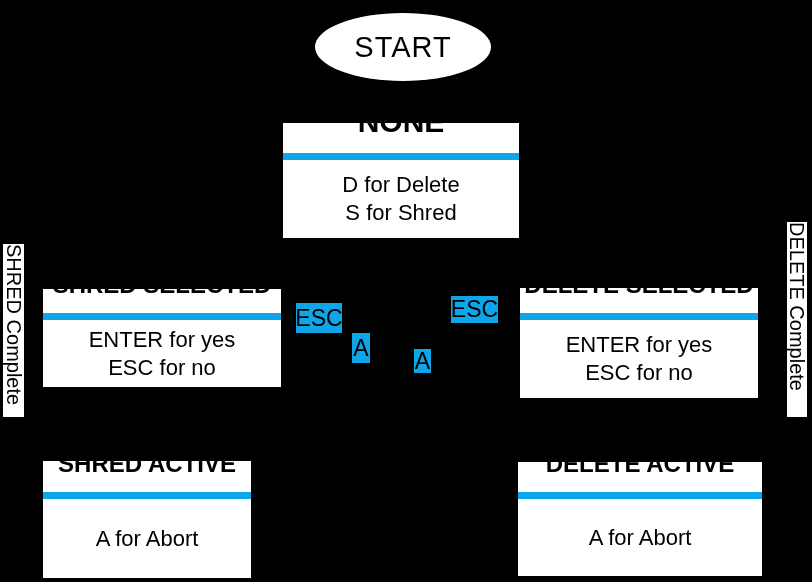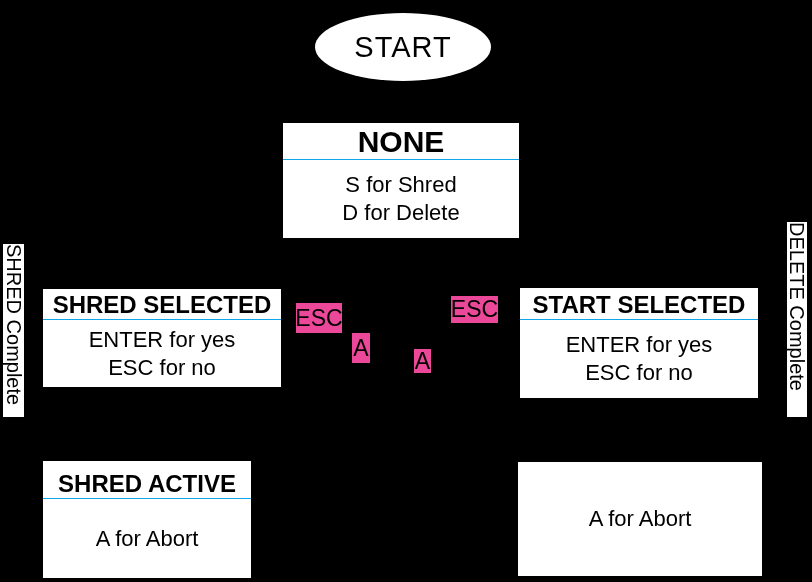--- a/index.html
+++ b/index.html
@@ -34,39 +34,39 @@
   .state {
     display: flex;
     flex-direction: column;
   }
   .state-title {
     flex: 0 0 auto;
     display: flex;
     align-items: flex-end;
     justify-content: center;
     font-weight: bold;
-    border-bottom: 1px solid #0ea5e9;
+    border-bottom: 7px solid #0ea5e9;
     box-sizing: border-box;
     font-size: 24px;
     line-height: 26px;
-    padding-bottom: 1px;
+    padding-bottom: 15px;
   }
   .state-title.big { font-size: 30px; line-height: 32px; }
   .state-body {
     flex: 1 1 auto;
     display: flex;
     flex-direction: column;
     align-items: center;
     justify-content: center;
     font-size: 22px;
     line-height: 28px;
   }
   .edge-label {
     position: absolute;
-    background: #ec4899;
+    background: #0ea5e9;
     color: #000000;
     display: flex;
     align-items: center;
     justify-content: center;
     font-size: 23px;
     overflow: hidden;
   }
   .vlabel {
     position: absolute;
     background: #ffffff;
@@ -85,49 +85,50 @@
 
 <div class="canvas">
 
   <div class="node ellipse" style="left:315px; top:13px; width:176px; height:68px;">
     <span>START</span>
   </div>
 
   <div class="node state" style="left:283px; top:123px; width:236px; height:115px;">
     <div class="state-title big" style="height:37px;">NONE</div>
     <div class="state-body">
+      <div>D for Delete</div>
       <div>S for Shred</div>
-      <div>D for Delete</div>
     </div>
   </div>
 
   <div class="node state" style="left:43px; top:289px; width:238px; height:98px;">
     <div class="state-title" style="height:31px;">SHRED SELECTED</div>
     <div class="state-body">
       <div>ENTER for yes</div>
       <div>ESC for no</div>
     </div>
   </div>
 
   <div class="node state" style="left:520px; top:288px; width:238px; height:110px;">
-    <div class="state-title" style="height:32px;">START SELECTED</div>
+    <div class="state-title" style="height:32px;">DELETE SELECTED</div>
     <div class="state-body">
       <div>ENTER for yes</div>
       <div>ESC for no</div>
     </div>
   </div>
 
   <div class="node state" style="left:43px; top:461px; width:208px; height:117px;">
     <div class="state-title" style="height:38px;">SHRED ACTIVE</div>
     <div class="state-body">
       <div>A for Abort</div>
     </div>
   </div>
 
   <div class="node state" style="left:518px; top:462px; width:244px; height:114px;">
+    <div class="state-title" style="height:37px;">DELETE ACTIVE</div>
     <div class="state-body">
       <div>A for Abort</div>
     </div>
   </div>
 
   <div class="edge-label" style="left:296px; top:303px; width:46px; height:30px;">ESC</div>
 
   <div class="edge-label" style="left:451px; top:296px; width:47px; height:27px;">ESC</div>
 
   <div class="edge-label" style="left:352px; top:333px; width:18px; height:30px;">A</div>

